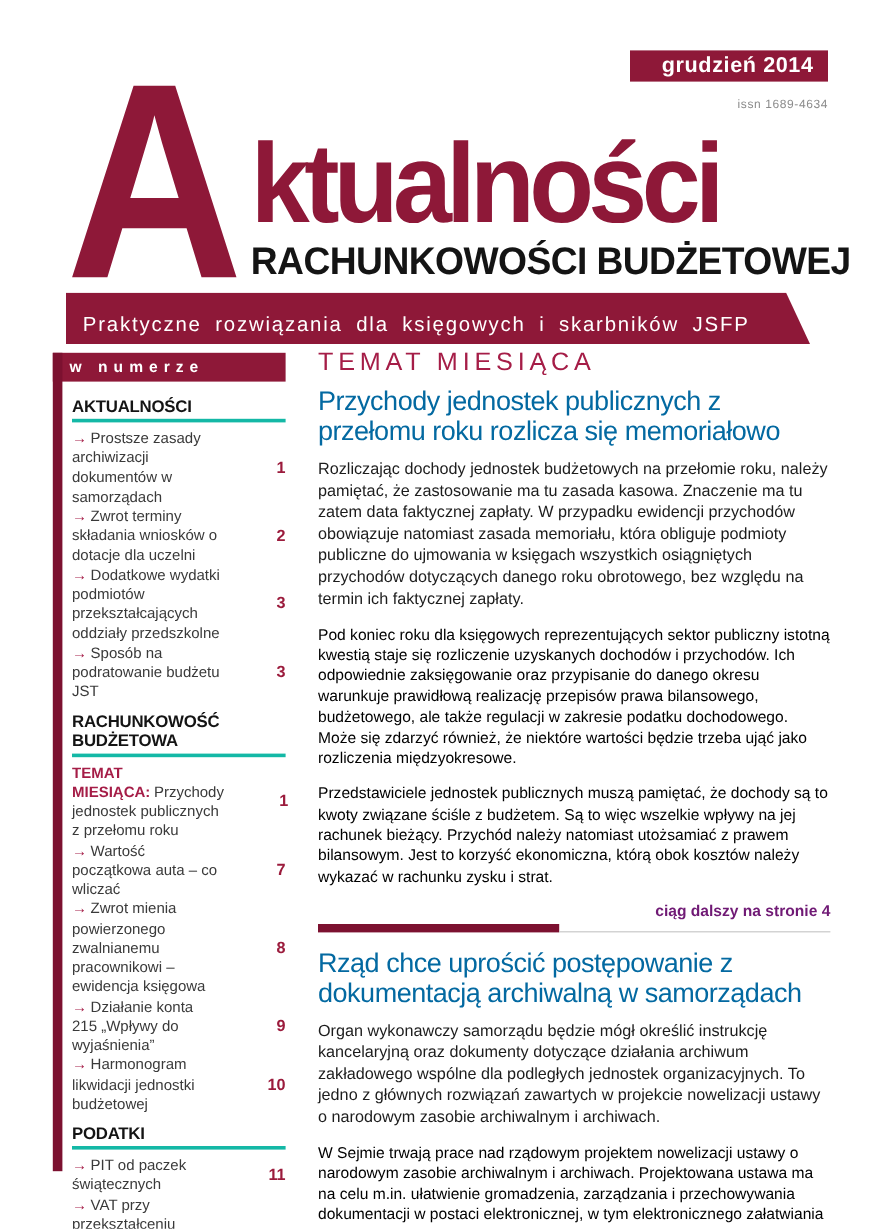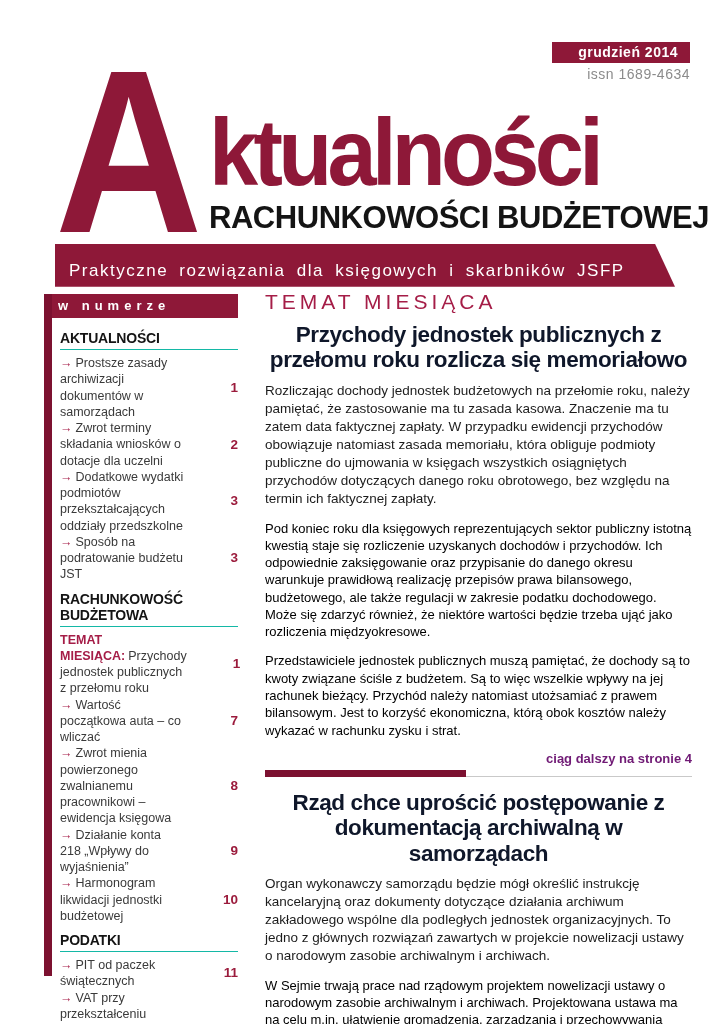--- a/index.html
+++ b/index.html
@@ -3,53 +3,53 @@
 <meta charset="utf-8">
 <style>
   * { margin:0; padding:0; box-sizing:border-box; }
   html,body { width:724px; height:1024px; background:#fff; overflow:hidden;
     font-family:"Liberation Sans", sans-serif; color:#222; }
   .page { position:relative; width:724px; height:1024px; background:#fff; }
 
   
   .masthead { position:absolute; left:55px; top:38px; width:637px; }
   .issue-badge { position:absolute; right:2px; top:4px; background:#8e1838; color:#fff;
-    font-weight:bold; font-size:14px; padding:2px 12px 3px 26px; letter-spacing:.5px; }
-  .issn { position:absolute; right:2px; top:28px; color:#8b8b8b; font-size:14px; letter-spacing:.5px; }
+    font-weight:bold; font-size:18px; padding:2px 12px 3px 26px; letter-spacing:.5px; }
+  .issn { position:absolute; right:2px; top:44px; color:#8b8b8b; font-size:10px; letter-spacing:.5px; }
   .logo-row { display:flex; align-items:flex-end; padding-top:28px; }
   .logo-initial { color:#8e1838; font-weight:bold; font-size:232px; line-height:.74;
     letter-spacing:-6px; transform:scaleX(.88); transform-origin:left bottom; margin-right:-8px; }
   .logo-stack { display:flex; flex-direction:column; align-items:flex-start; padding-bottom:2px;text-align:center; }
   .logo-name { color:#8e1838; font-weight:bold; font-size:94px; line-height:.92; letter-spacing:-5px;
     transform:scaleX(.94); transform-origin:left bottom; }
   .logo-subtitle { color:#141414; font-weight:bold; font-size:32px; letter-spacing:-.5px;
     transform:scaleX(.97); transform-origin:left top; margin-top:2px; white-space:nowrap; }
   .tagline-bar { margin-top:6px; width:620px; background:#8e1838; color:#fff; font-weight:normal;
     font-size:17px; letter-spacing:1.5px; word-spacing:5px; padding:17px 14px 6px;
     clip-path:polygon(0 0, calc(100% - 20px) 0, 100% 100%, 0 100%); white-space:nowrap; }
 
   
   .sidebar { position:absolute; left:44px; top:294px; width:194px; }
   .sidebar-rail { position:absolute; left:0; top:0; width:8px; height:682px; background:#7c1130; }
   .sidebar-title-bar { background:#8e1838; color:#fff; font-weight:bold; font-size:13px;
     letter-spacing:5px; padding:4px 10px 5px 14px; }
   .toc { padding:4px 0 0 16px; }
   .toc-heading { font-weight:bold; font-size:14px; color:#141414; letter-spacing:-.2px;
-    border-bottom:1px solid #14b8a6; padding:8px 0 3px; margin-bottom:5px; }
+    border-bottom:3px solid #14b8a6; padding:8px 0 3px; margin-bottom:5px; }
   .toc-item { display:flex; align-items:center; font-size:12.5px; line-height:1.3; color:#3a3a3a;gap:40px; }
   .toc-text { flex:1; }
   .toc-arrow { color:#a51d47; margin-right:3px; }
   .toc-lead { color:#a51d47; font-weight:bold; margin-right:3px; }
   .toc-page { color:#9b1b3c; font-weight:bold; font-size:13.5px; margin-left:6px; }
 
   
   .main { position:absolute; left:265px; top:290px; width:427px; }
   .section-label { color:#a51d47; font-size:21px; letter-spacing:4px; margin-bottom:8px; }
-  .article-title { color:#0f172a; font-weight:bold; font-size:22.5px; line-height:1.13;
-    letter-spacing:-.4px; margin-bottom:9px;text-align:center; }
+  .article-title { color:#0369a1; font-weight:normal; font-size:22.5px; line-height:1.13;
+    letter-spacing:-.4px; margin-bottom:9px; }
   .article-lead { font-weight:normal; font-size:13.5px; line-height:1.33; color:#1c1c1c; margin-bottom:12px; }
   .article-p { font-size:13px; line-height:1.33; color:#000000; margin-bottom:12px; }
   .continuation { text-align:right; color:#701a75; font-weight:bold; font-size:13px; margin:2px 0 4px; }
   .article-divider { position:relative; height:8px; margin-bottom:12px; }
   .article-divider .thick { position:absolute; left:0; top:0; width:47%; height:7px; background:#7c1130; }
   .article-divider .thin { position:absolute; left:47%; right:0; top:6px; height:1px; background:#c9c9c9; }
 </style>
 </head>
 <body>
 
@@ -109,21 +109,21 @@
     <div class="toc-text"><span class="toc-arrow">→</span><span>Wartość początkowa auta – co wliczać</span></div>
     <span class="toc-page">7</span>
   </div>
 
   <div class="toc-item">
     <div class="toc-text"><span class="toc-arrow">→</span><span>Zwrot mienia powierzonego zwalnianemu pracownikowi – ewidencja księgowa</span></div>
     <span class="toc-page">8</span>
   </div>
 
   <div class="toc-item">
-    <div class="toc-text"><span class="toc-arrow">→</span><span>Działanie konta 218 „Wpływy do wyjaśnienia”</span></div>
+    <div class="toc-text"><span class="toc-arrow">→</span><span>Działanie konta 215 „Wpływy do wyjaśnienia”</span></div>
     <span class="toc-page">9</span>
   </div>
 
   <div class="toc-item">
     <div class="toc-text"><span class="toc-arrow">→</span><span>Harmonogram likwidacji jednostki budżetowej</span></div>
     <span class="toc-page">10</span>
   </div>
 </div>
   </section>
 

